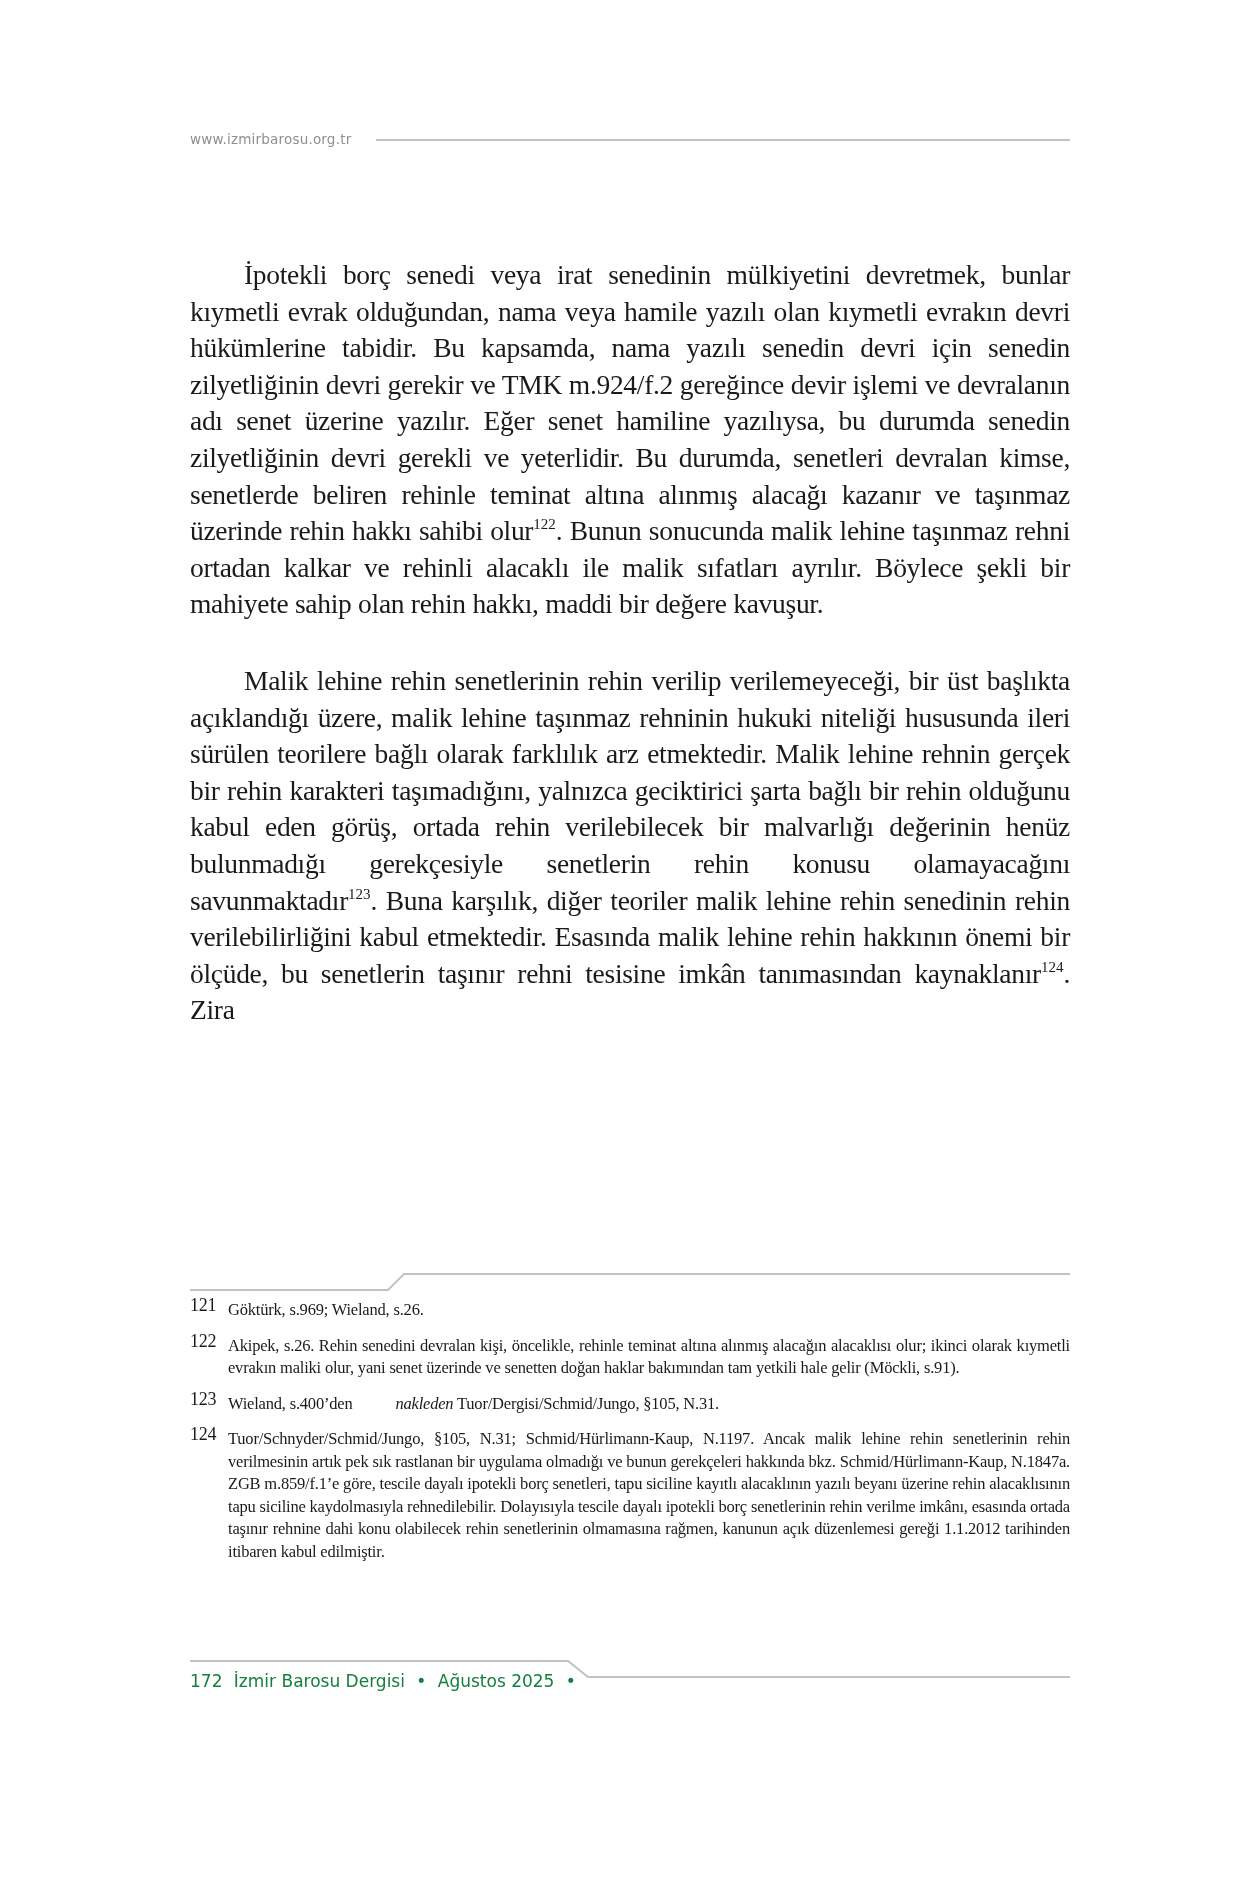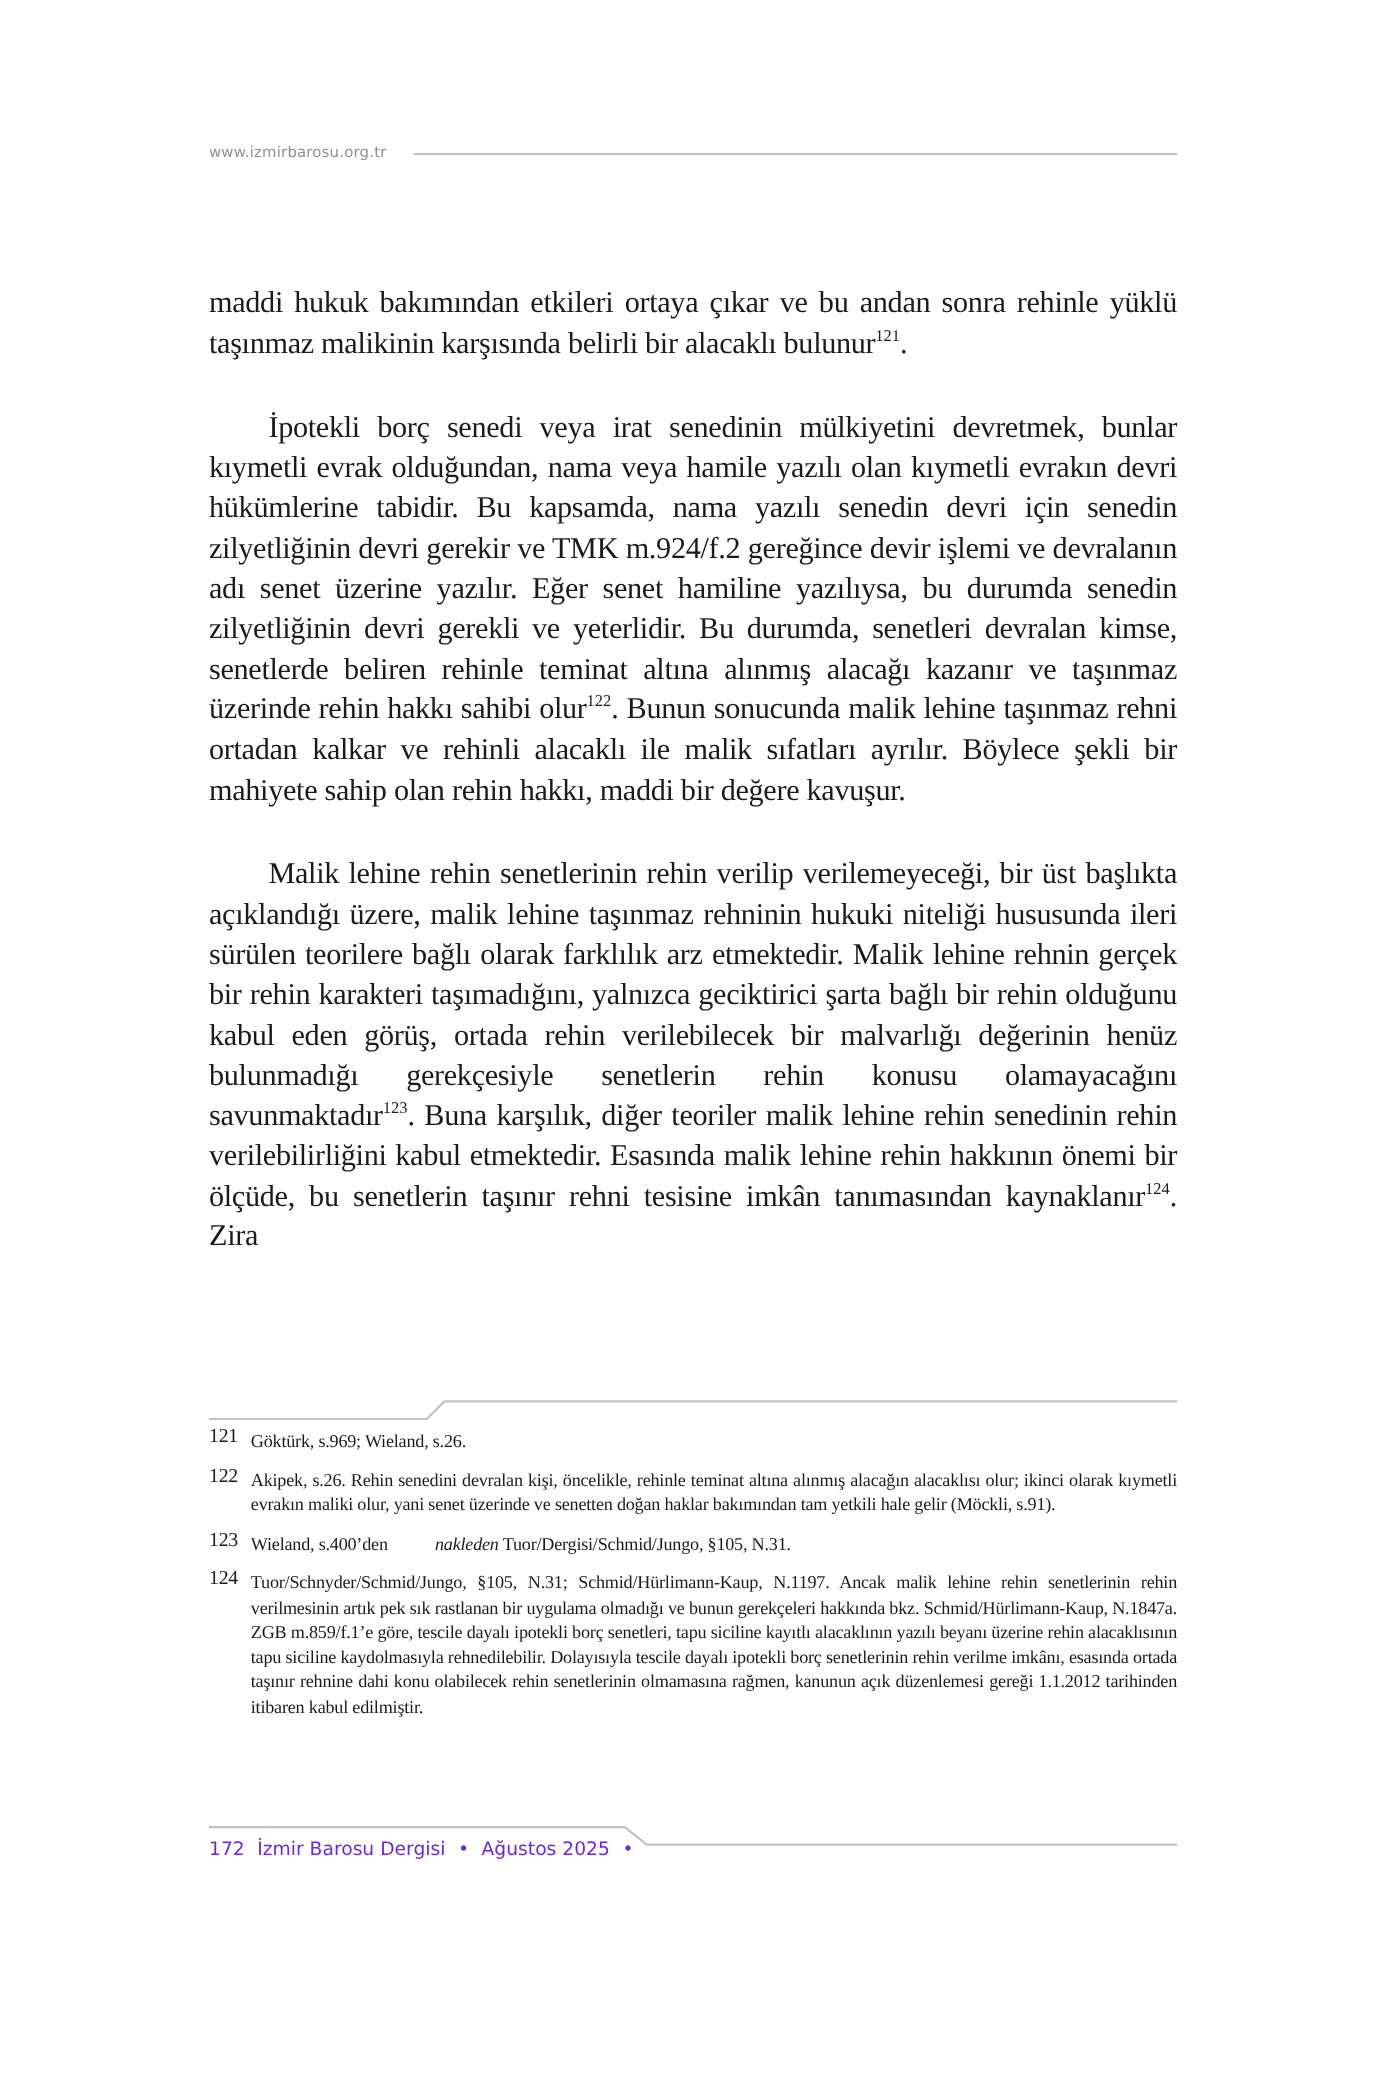--- a/index.html
+++ b/index.html
@@ -22,35 +22,34 @@
   .fn-sep svg { display: block; }
 
   .footnotes { position: absolute; left: 190px; top: 1284px; width: 880px;
     font-family: "Liberation Serif", "DejaVu Serif", serif; font-size: 16.5px; line-height: 22.5px; color: #1a1a1a; letter-spacing: -0.2px; }
   .footnote { position: relative; padding-left: 38px; margin-bottom: 13px; text-align: justify; }
   .footnote-num { position: absolute; left: 0; top: -5px; font-size: 18px; }
   .footnote em { font-style: italic; margin-left: 39px; }
 
   .footer { position: absolute; left: 190px; top: 1640px; width: 880px; height: 40px; }
   .footer svg { position: absolute; left: 0; top: 0; }
-  .footer-text { position: absolute; left: 0; top: 14px; font-family: "DejaVu Sans", sans-serif; font-size: 17px; color: #6d28d9; line-height: 24px; white-space: nowrap; }
+  .footer-text { position: absolute; left: 0; top: 14px; font-family: "DejaVu Sans", sans-serif; font-size: 17px; color: #15803d; line-height: 24px; white-space: nowrap; }
   .footer-text span { margin-right: 6px; }
 </style>
 </head>
 <body>
 
 <div class="page">
 
   <div class="header">
     <span class="header-url">www.izmirbarosu.org.tr</span>
     <div class="header-rule"></div>
   </div>
 
   <div class="body-text">
-    <p><span>maddi hukuk bakımından etkileri ortaya çıkar ve bu andan sonra rehinle yüklü taşınmaz malikinin karşısında belirli bir alacaklı bulunur</span><sup>121</sup><span>.</span></p>
     <p class="indent"><span>İpotekli borç senedi veya irat senedinin mülkiyetini devretmek, bunlar kıymetli evrak olduğundan, nama veya hamile yazılı olan kıymet­li evrakın devri hükümlerine tabidir. Bu kapsamda, nama yazılı senedin devri için senedin zilyetliğinin devri gerekir ve TMK m.924/f.2 gereğin­ce devir işlemi ve devralanın adı senet üzerine yazılır. Eğer senet hamili­ne yazılıysa, bu durumda senedin zilyetliğinin devri gerekli ve yeterlidir. Bu durumda, senetleri devralan kimse, senetlerde beliren rehinle temi­nat altına alınmış alacağı kazanır ve taşınmaz üzerinde rehin hakkı sahibi olur</span><sup>122</sup><span>. Bunun sonucunda malik lehine taşınmaz rehni ortadan kalkar ve rehinli alacaklı ile malik sıfatları ayrılır. Böylece şekli bir mahiyete sahip olan rehin hakkı, maddi bir değere kavuşur.</span></p>
     <p class="indent"><span>Malik lehine rehin senetlerinin rehin verilip verilemeyeceği, bir üst başlıkta açıklandığı üzere, malik lehine taşınmaz rehninin hukuki niteli­ği hususunda ileri sürülen teorilere bağlı olarak farklılık arz etmektedir. Malik lehine rehnin gerçek bir rehin karakteri taşımadığını, yalnızca ge­ciktirici şarta bağlı bir rehin olduğunu kabul eden görüş, ortada rehin verilebilecek bir malvarlığı değerinin henüz bulunmadığı gerekçesiyle senetlerin rehin konusu olamayacağını savunmaktadır</span><sup>123</sup><span>. Buna karşılık, diğer teoriler malik lehine rehin senedinin rehin verilebilirliğini kabul etmektedir. Esasında malik lehine rehin hakkının önemi bir ölçüde, bu senetlerin taşınır rehni tesisine imkân tanımasından kaynaklanır</span><sup>124</sup><span>. Zira</span></p>
   </div>
 
   <div class="fn-sep">
     <svg width="880" height="24" viewBox="0 0 880 24">
       <polyline points="0,21 198,21 214,5 880,5" fill="none" stroke="#c2c2c2" stroke-width="2"></polyline>
     </svg>
   </div>
 

